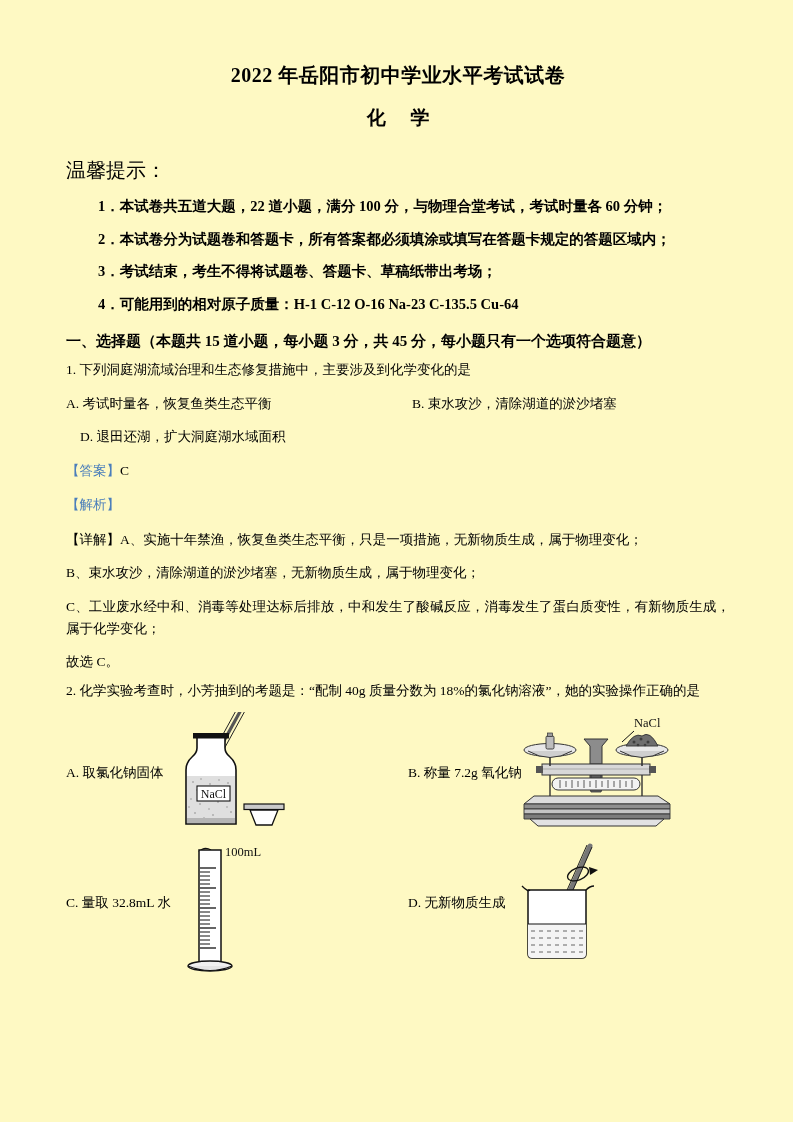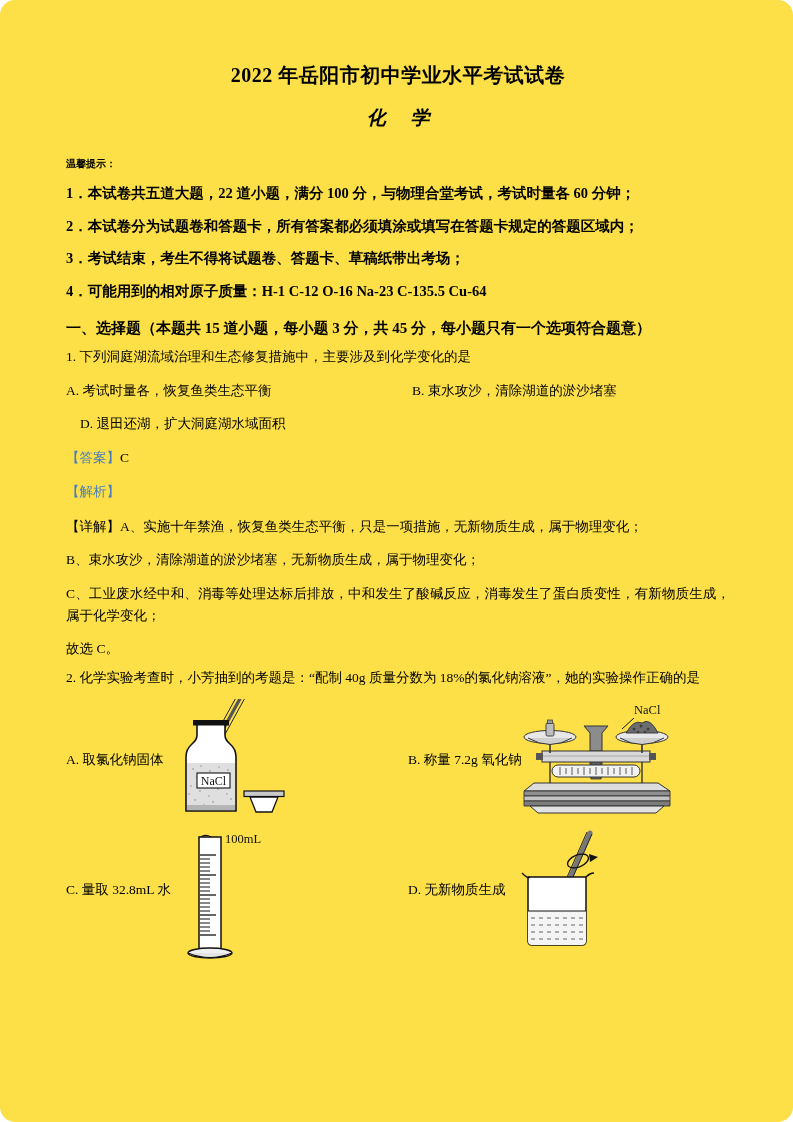--- a/index.html
+++ b/index.html
@@ -8,24 +8,23 @@
     background: #ffffff;
   }
   body {
     font-family: "Liberation Serif", "DejaVu Serif", serif;
     color: #000000;
   }
   .page {
     position: relative;
     width: 793px;
     height: 1122px;
-    background: #fde047;
+    background: #fef9c3;
     overflow: hidden;
     box-sizing: border-box;
-    border-radius: 15px;
   }
   .content {
     position: absolute;
     left: 66px;
     top: 0;
     width: 664px;
   }
 
   
   .doc-title {
@@ -36,34 +35,34 @@
     margin: 63px 0 0 0;
     line-height: 1.2;
   }
   .doc-subject {
     text-align: center;
     font-weight: bold;
     font-size: 19px;
     margin: 18px 0 0 0;
     letter-spacing: 10px;
     padding-left: 10px;
-    font-style: italic;
   }
 
   
   .notice-head {
-    font-weight: bold;
-    font-size: 10px;
+    font-weight: normal;
+    font-size: 20px;
     margin: 26px 0 12px 0;
   }
   .notice-item {
     font-weight: bold;
     font-size: 14.5px;
     margin-top: 13px;
     line-height: 1.35;
+    margin-left: 32px;
   }
 
   
   .section-head {
     font-weight: bold;
     font-size: 15px;
     margin-top: 17px;
     line-height: 1.4;
   }
 

